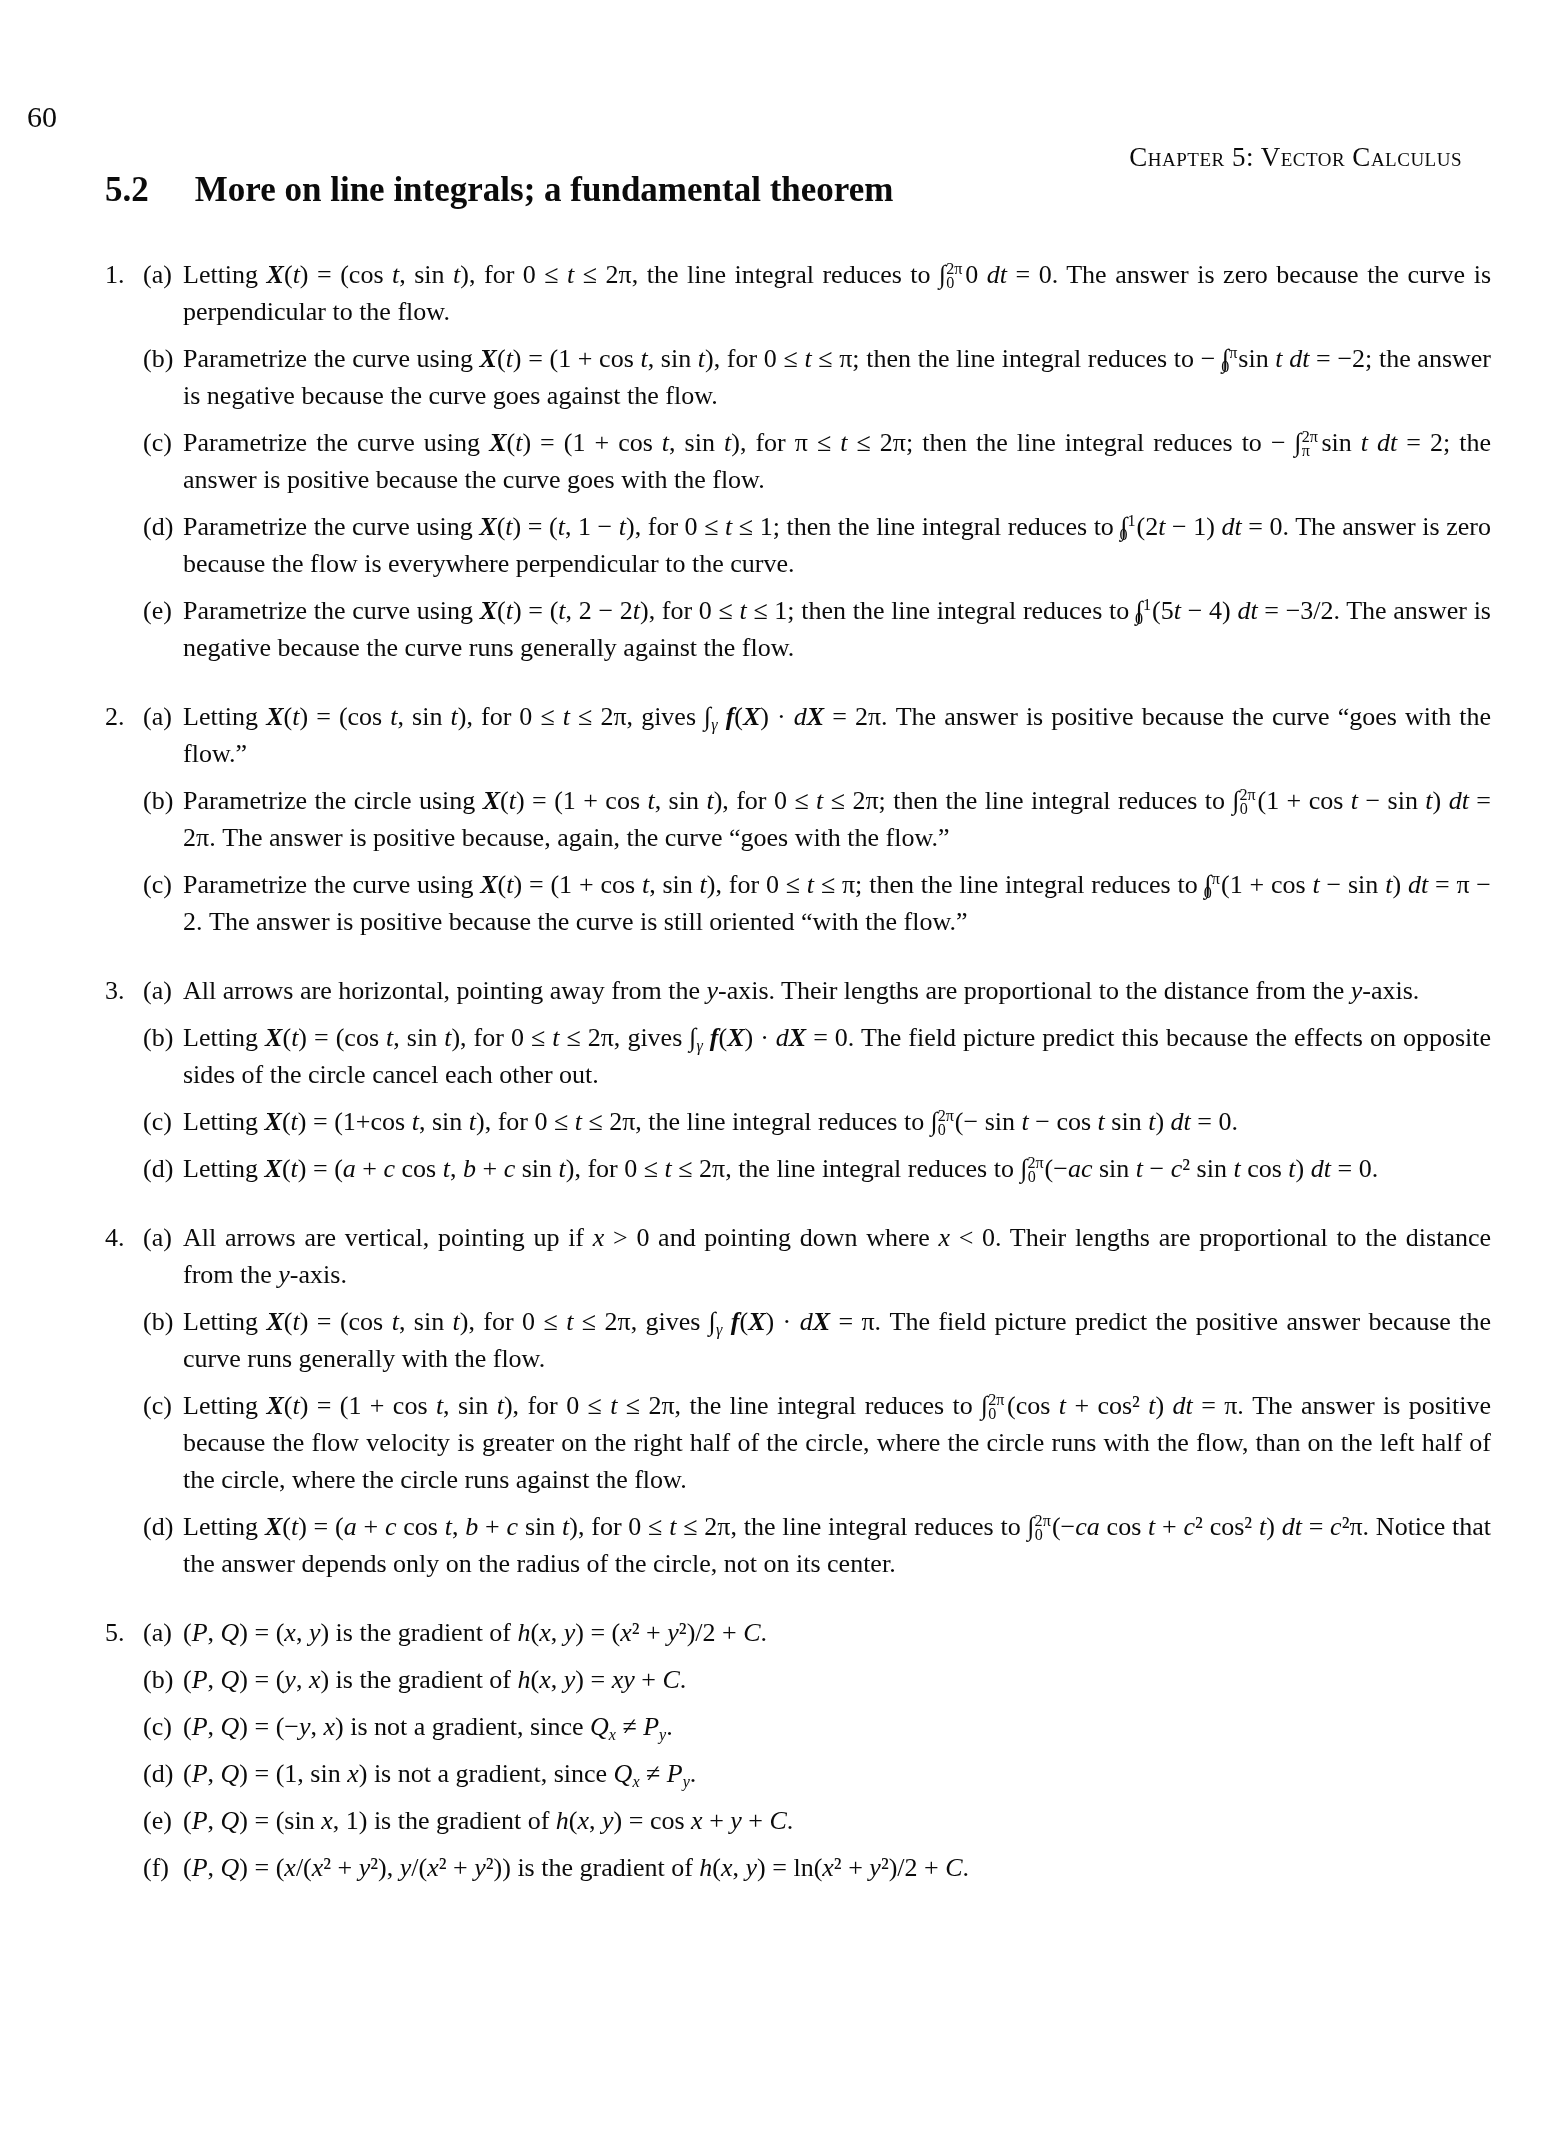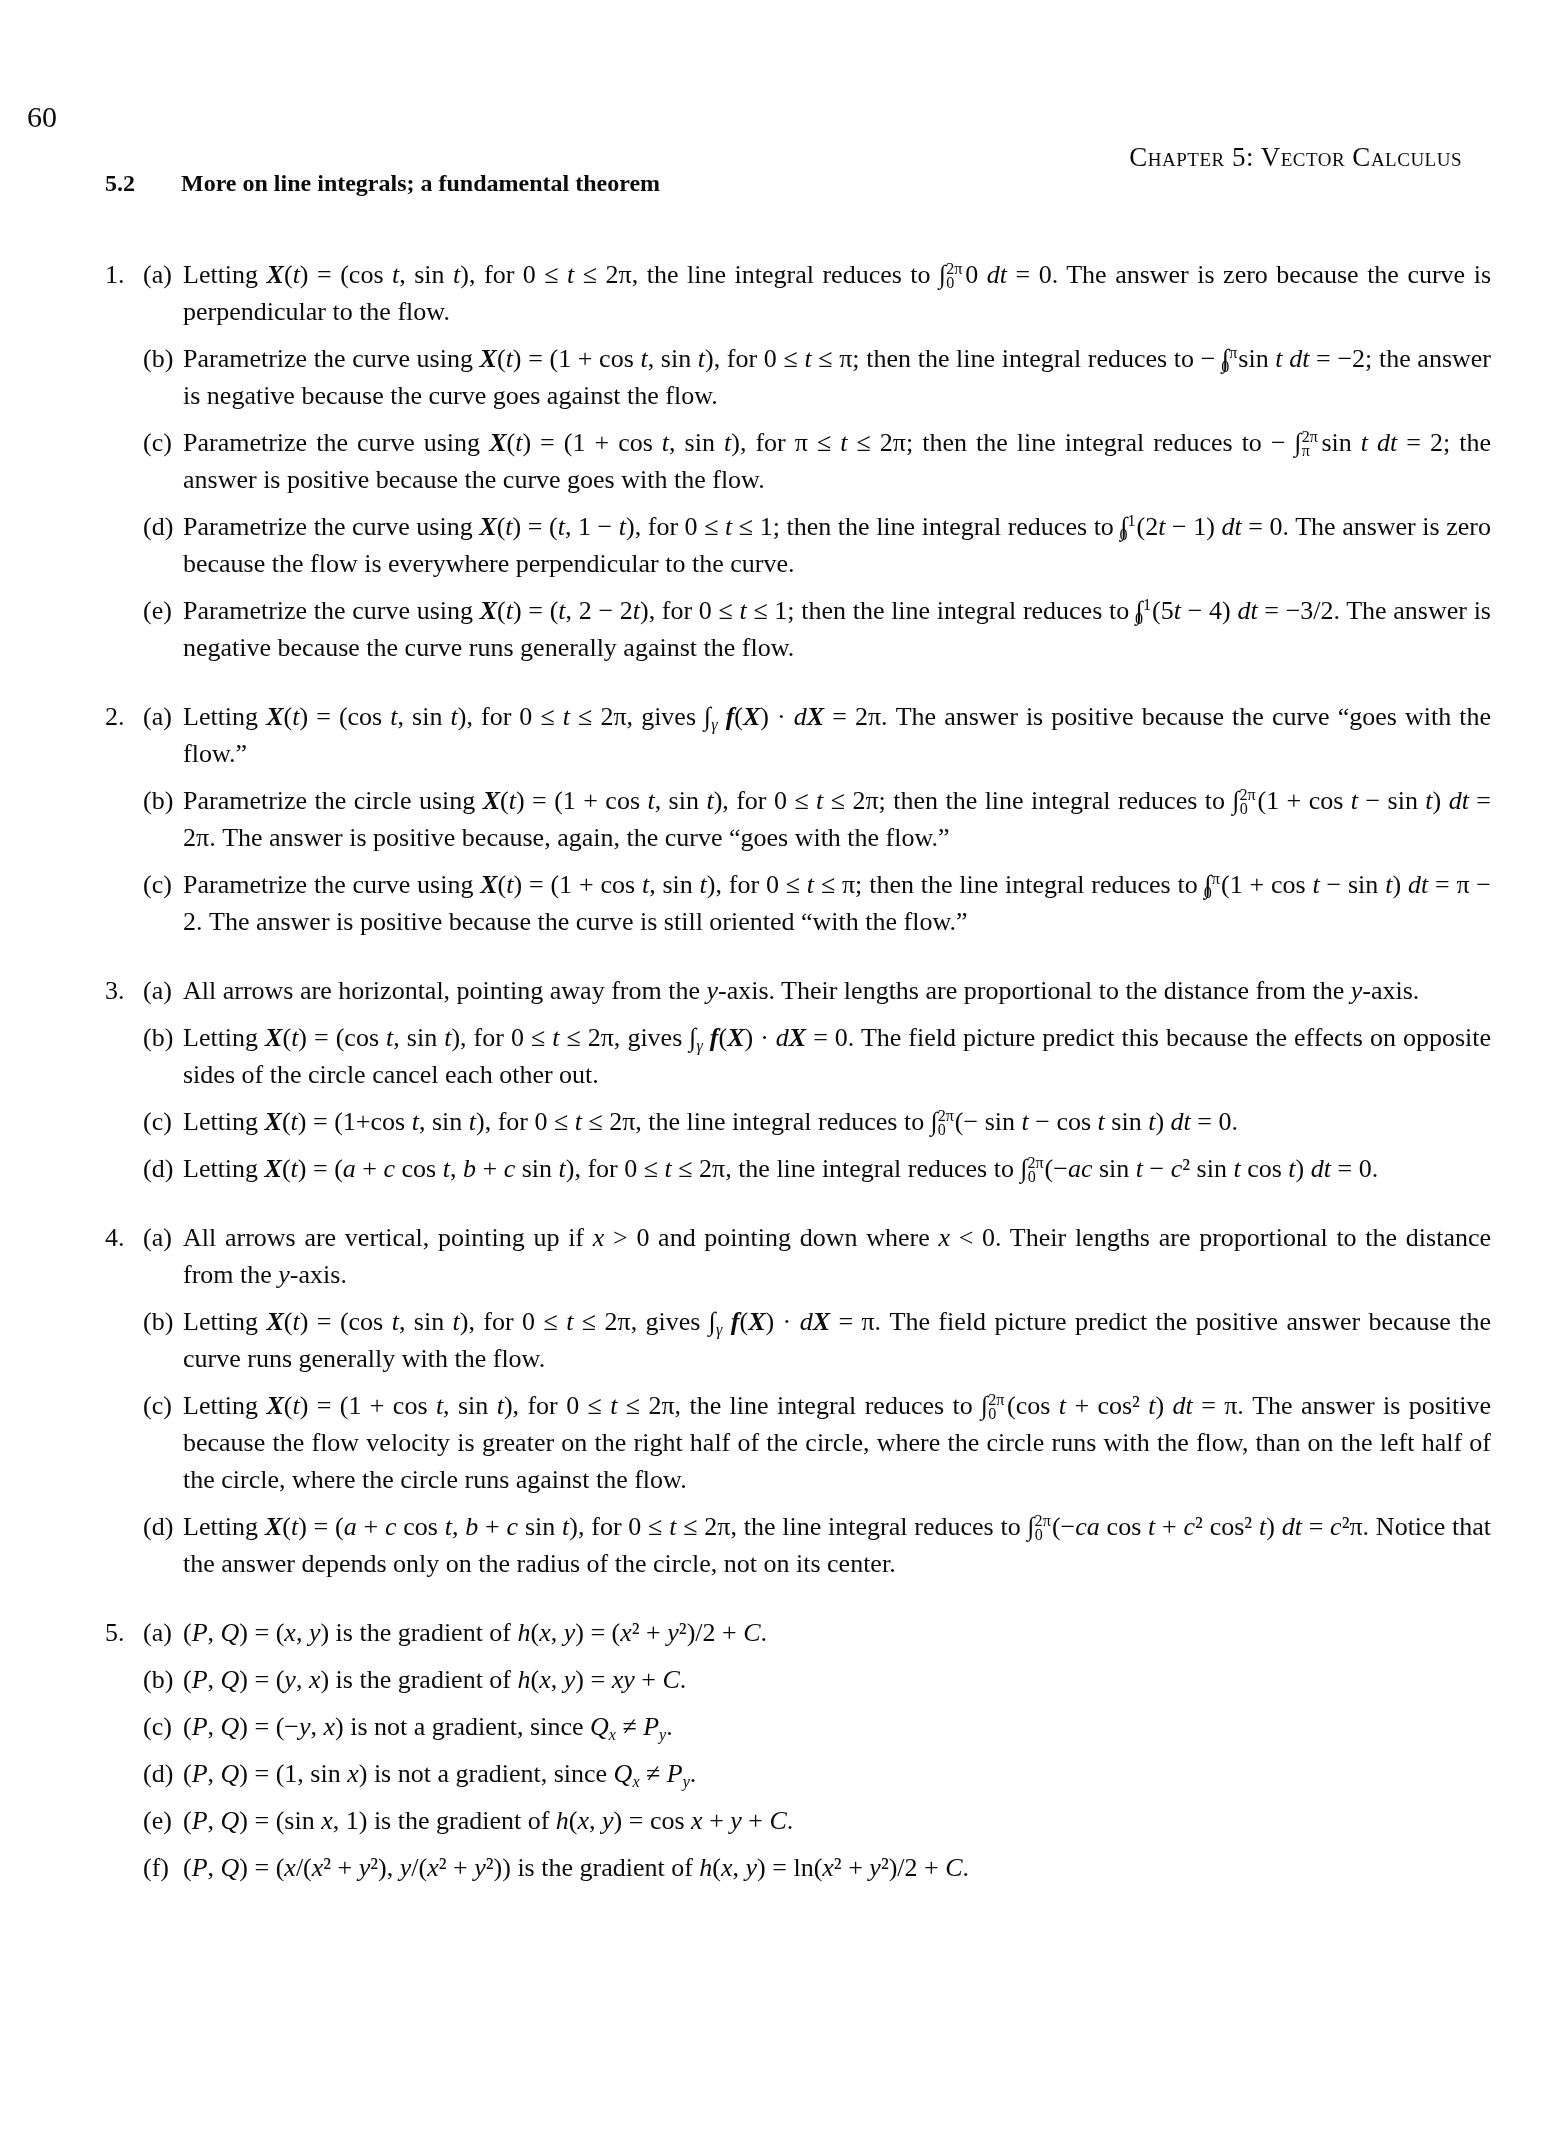--- a/index.html
+++ b/index.html
@@ -24,21 +24,21 @@
     top: 98px;
     font-size: 27px;
     font-variant: small-caps;
     letter-spacing: 0.5px;
     margin-top: 44px;
   }
   .section-heading {
     position: absolute;
     left: 105px;
     top: 170px;
-    font-size: 24px;
+    font-size: 35px;
     font-weight: bold;
     white-space: nowrap;
   }
   .section-heading .sec-title { margin-left: 46px; }
   .problems {
     position: absolute;
     left: 105px;
     top: 256px;
     width: 1390px;
     font-size: 26px;

